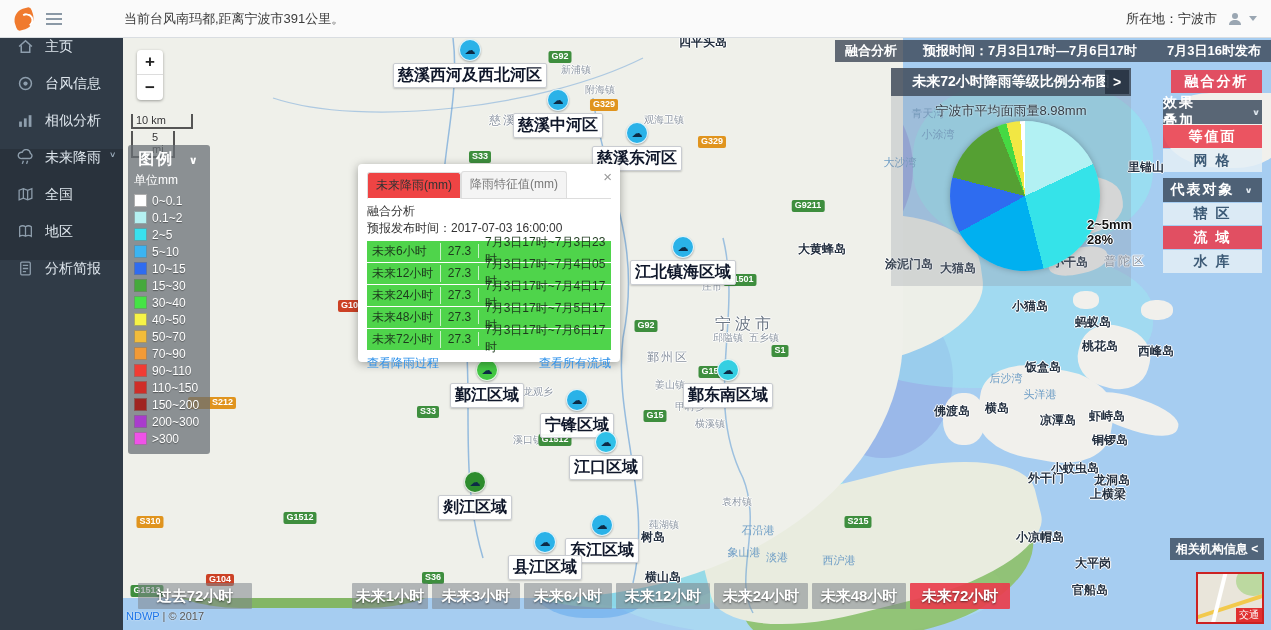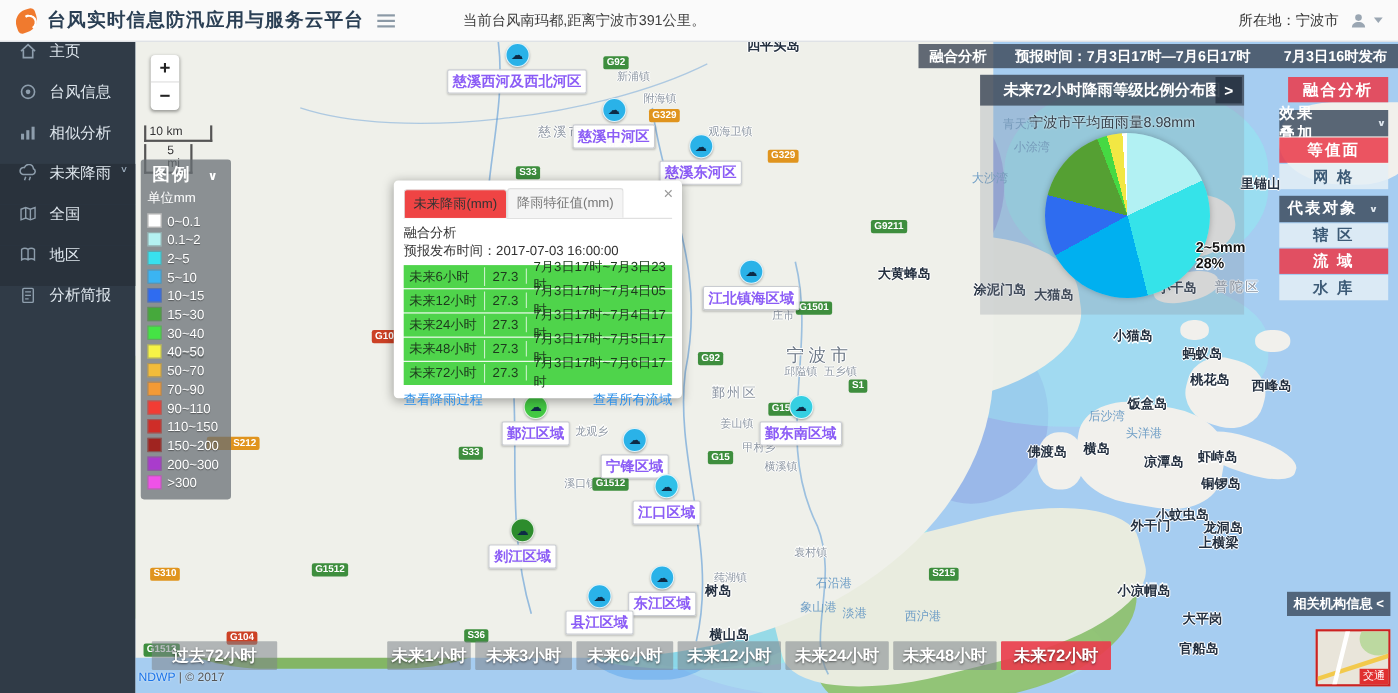--- a/index.html
+++ b/index.html
@@ -35,21 +35,21 @@
   .map-label.island{font-size:12px;font-weight:bold;color:#243040;}
   .map-label.city{font-size:16px;color:#6d7886;letter-spacing:4px;text-shadow:-1px 0 #fff,0 1px #fff,1px 0 #fff,0 -1px #fff;}
   .map-label.district{font-size:12px;color:#8a93a0;letter-spacing:2px;}
   .map-label.town{font-size:10px;color:#8d97a3;}
   .map-label.water{font-size:11px;color:#6f9ec6;text-shadow:none;}
   .badge{position:absolute;z-index:3;transform:translate(-50%,-50%);font-size:9px;font-weight:bold;color:#fff;padding:1px 3px;border-radius:2px;line-height:1.1;pointer-events:none;}
   .badge.g{background:#3e8e3e;} .badge.o{background:#e0941e;} .badge.r{background:#cc4125;}
 
   .marker{position:absolute;z-index:4;transform:translate(-50%,0);text-align:center;cursor:pointer;}
   .marker-dot{width:22px;height:22px;border-radius:50%;margin:0 auto;border:1px solid rgba(255,255,255,.85);display:flex;align-items:center;justify-content:center;font-size:11px;color:#0d2b46;box-shadow:0 1px 2px rgba(0,0,0,.3);}
-  .marker-lbl{margin-top:2px;background:rgba(255,255,255,.95);border:1px solid #c9ccd1;border-radius:2px;font-size:13px;font-weight:bold;color:#8b5cf6;padding:1px 4px;box-shadow:0 1px 2px rgba(0,0,0,.2);}
+  .marker-lbl{margin-top:2px;background:rgba(255,255,255,.95);border:1px solid #c9ccd1;border-radius:2px;font-size:16px;font-weight:bold;color:#0f172a;padding:1px 4px;box-shadow:0 1px 2px rgba(0,0,0,.2);}
 
   
   #zoomctl{position:absolute;left:14px;top:12px;width:26px;z-index:5;background:#fff;border-radius:4px;box-shadow:0 1px 3px rgba(0,0,0,.35);overflow:hidden;}
   .zbtn{height:25px;display:flex;align-items:center;justify-content:center;font-size:17px;font-weight:bold;color:#222;cursor:pointer;}
   .zbtn:first-child{border-bottom:1px solid #ddd;}
   #scalebox{position:absolute;left:8px;top:76px;z-index:5;font-size:11px;color:#333;text-shadow:0 0 2px #fff;}
   #scalekm{display:block;width:62px;border:2px solid #555;border-top:none;padding:0 3px 1px;}
   #scalemi{display:block;width:44px;border:2px solid #555;border-top:none;padding:0 19px 1px;margin-top:2px;}
 
   
@@ -109,21 +109,20 @@
   #minimap .grn{position:absolute;right:-8px;top:-8px;width:34px;height:30px;background:#bcd9a0;border-radius:50%;}
   .mm-badge{position:absolute;right:0;bottom:0;background:#e03030;color:#fff;font-size:10px;padding:0 3px;line-height:14px;}
 </style>
 </head>
 <body>
 
 <div id="app">
 
   <div id="hdr">
     <span class="hdr-logo"></span>
-    <span class="hdr-title">台风实时信息防汛应用与服务云平台</span>
     <span class="burger">
         <i></i>
         <i></i>
         <i></i>
       </span>
     <span class="hdr-status">当前台风南玛都,距离宁波市391公里。</span>
     <span class="hdr-spacer"></span>
     <span class="hdr-loc">所在地：宁波市</span>
     <svg class="user-ico" viewBox="0 0 16 16">
         <circle cx="8" cy="5" r="3" fill="#9aa6b2"></circle>

